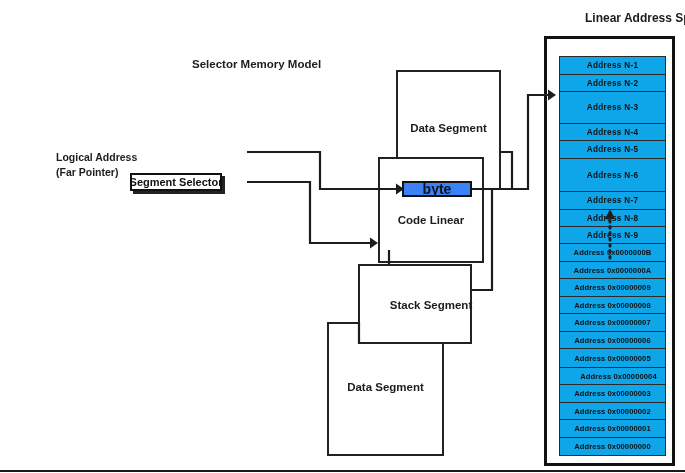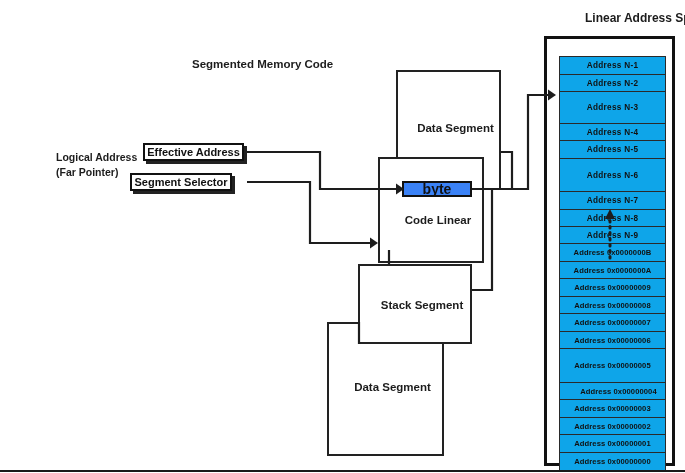--- a/index.html
+++ b/index.html
@@ -59,21 +59,21 @@
   }
 
   
   .seg-box {
     border: 2px solid #222;
     background: #ffffff;
     box-sizing: border-box;
   }
   .seg-box .seg-label {
     position: absolute;
-    left: 7px;
+    left: 0;
     width: 100%;
     text-align: center;
     font-size: 11.5px;
     font-weight: 700;
     color: #1c1c1c;
     white-space: nowrap;
   }
 
   
   .byte-box {
@@ -143,39 +143,38 @@
     width: 685px;
     height: 2px;
     background: #1a1a1a;
   }
 </style>
 </head>
 <body>
 
 <div id="canvas">
 
-  <div class="abs title-label" style="left:192px; top:58px;">Segmented Memory Code</div>
+  <div class="abs title-label" style="left:192px; top:58px;">Selector Memory Model</div>
 
   <div class="abs lin-title" style="left:585px; top:11px;">Linear Address Space</div>
 
   <div class="abs side-label" style="left:56px; top:150px;">
     <div>Logical Address</div>
     <div>(Far Pointer)</div>
   </div>
 
-  <div class="abs la-box" style="left:143px; top:143px; width:101px; height:18px;">Effective Address</div>
-
-  <div class="abs la-box" style="left:130px; top:173px; width:102px; height:18px;">Segment Selector</div>
+
+  <div class="abs la-box" style="left:130px; top:173px; width:92px; height:18px;">Segment Selector</div>
 
   <div class="abs seg-box" style="left:327px; top:322px; width:117px; height:134px;">
     <div class="seg-label" style="top:57px;">Data Segment</div>
   </div>
 
   <div class="abs seg-box" style="left:358px; top:264px; width:114px; height:80px;">
-    <div class="seg-label" style="top:33px;">Stack Segment</div>
+    <div class="seg-label" style="top:33px;padding-left:16px;">Stack Segment</div>
   </div>
 
   <div class="abs seg-box" style="left:396px; top:70px; width:105px; height:120px;">
     <div class="seg-label" style="top:50px;">Data Segment</div>
   </div>
 
   <div class="abs seg-box" style="left:378px; top:157px; width:106px; height:106px;">
     <div class="seg-label" style="top:55px;">Code Linear</div>
   </div>
 
@@ -195,21 +194,21 @@
         <div class="addr-row hi" style="height: 19px;">Address  N-9</div>
       </div>
 
     <div class="addr-group" id="low-addresses" style="top:204px;">
         <div class="addr-row" style="height: 19px;">Address  0x0000000B</div>
         <div class="addr-row" style="height: 19px;">Address  0x0000000A</div>
         <div class="addr-row" style="height: 19px;">Address  0x00000009</div>
         <div class="addr-row" style="height: 19px;">Address  0x00000008</div>
         <div class="addr-row" style="height: 19px;">Address  0x00000007</div>
         <div class="addr-row" style="height: 19px;">Address  0x00000006</div>
-        <div class="addr-row" style="height: 35px;">Address  0x00000005</div>
+        <div class="addr-row" style="height: 20px;">Address  0x00000005</div>
         <div class="addr-row" style="height: 19px; padding-left: 12px;">Address  0x00000004</div>
         <div class="addr-row" style="height: 19px;">Address  0x00000003</div>
         <div class="addr-row" style="height: 19px;">Address  0x00000002</div>
         <div class="addr-row" style="height: 19px;">Address  0x00000001</div>
         <div class="addr-row" style="height: 19px;">Address  0x00000000</div>
       </div>
   </div>
 
   <svg class="wires" viewBox="0 0 685 473">
 

